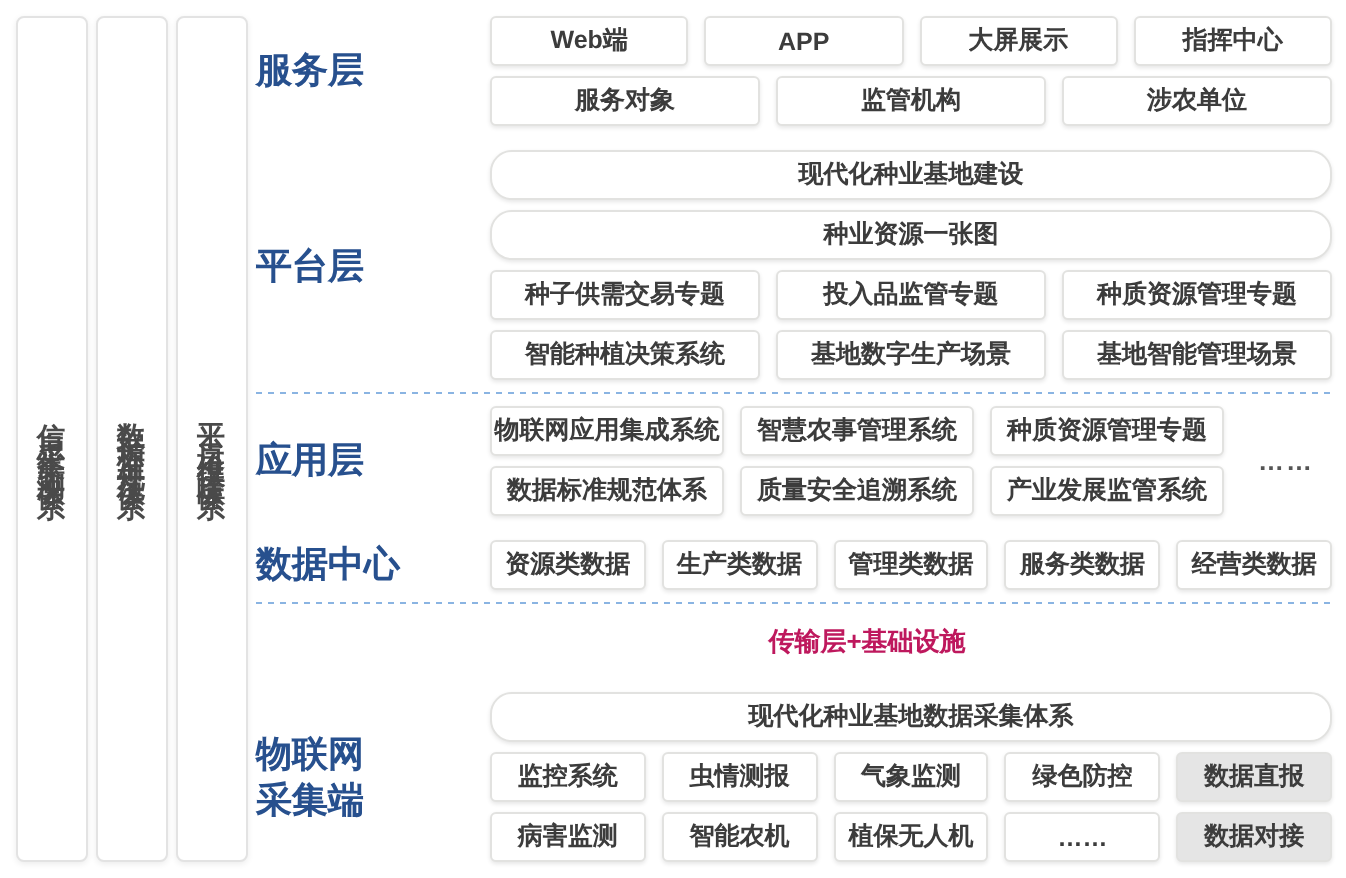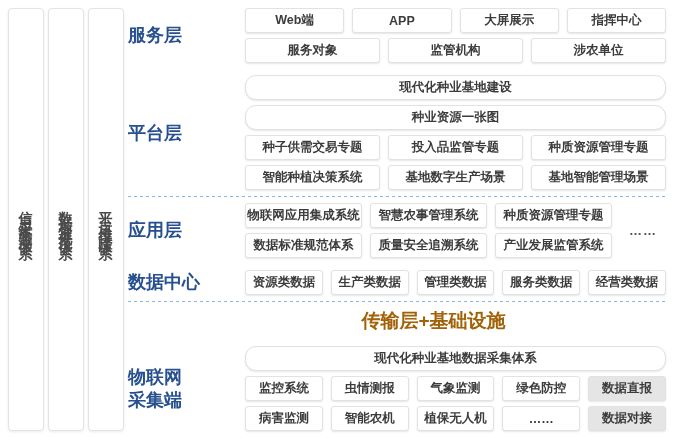--- a/index.html
+++ b/index.html
@@ -32,21 +32,21 @@
 
   
   .app-wrap{flex:1;display:flex;align-items:stretch;}
   .app-rows{flex:1;display:flex;flex-direction:column;gap:5px;justify-content:space-between;margin-right:8px;}
   .ellipsis-cell{width:46px;display:flex;align-items:center;justify-content:center;
                  font-weight:700;color:#555;font-size:13px;letter-spacing:1px;}
 
   
   .transport{display:flex;}
   .transport-inner{flex:1;margin-left:73px;display:flex;align-items:center;justify-content:center;
-                   font-size:19px;font-weight:700;color:#a16207;height:26px;}
+                   font-size:13px;font-weight:700;color:#be185d;height:26px;}
 </style>
 </head>
 <body>
 
 <div class="canvas">
 
   <div class="pillars">
     <div class="pillar">
       <span class="pillar-text">信息采集监测体系</span>
     </div>

